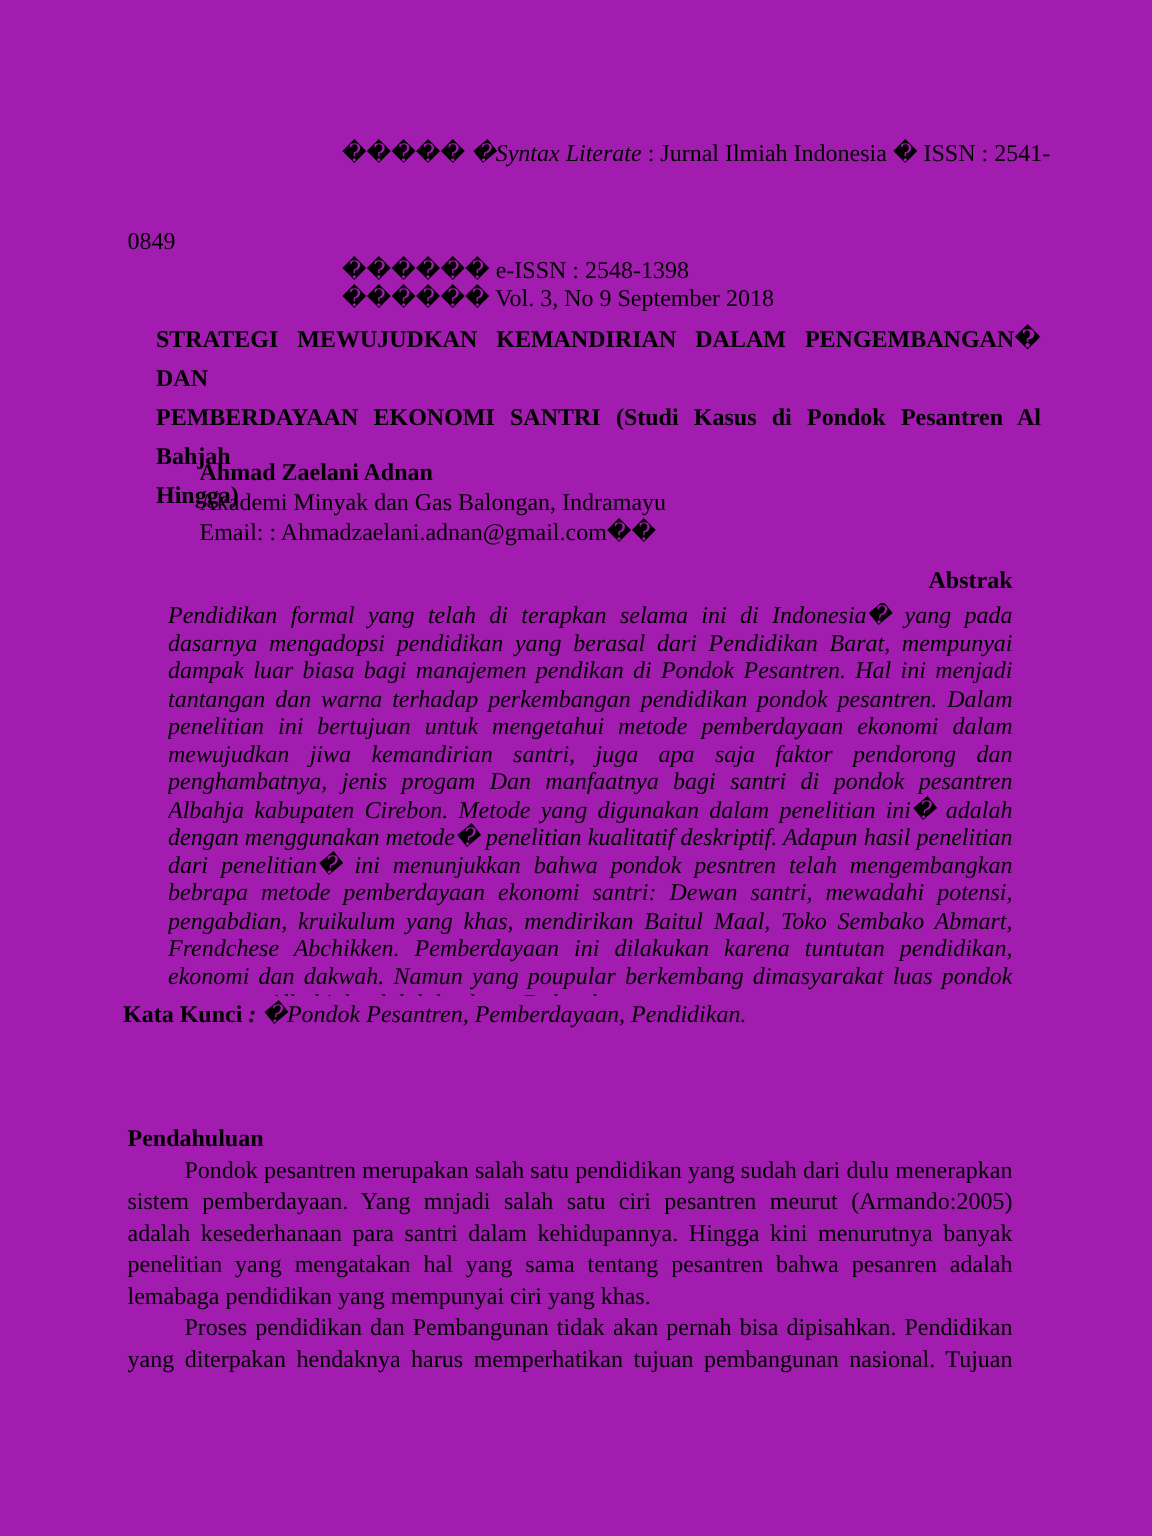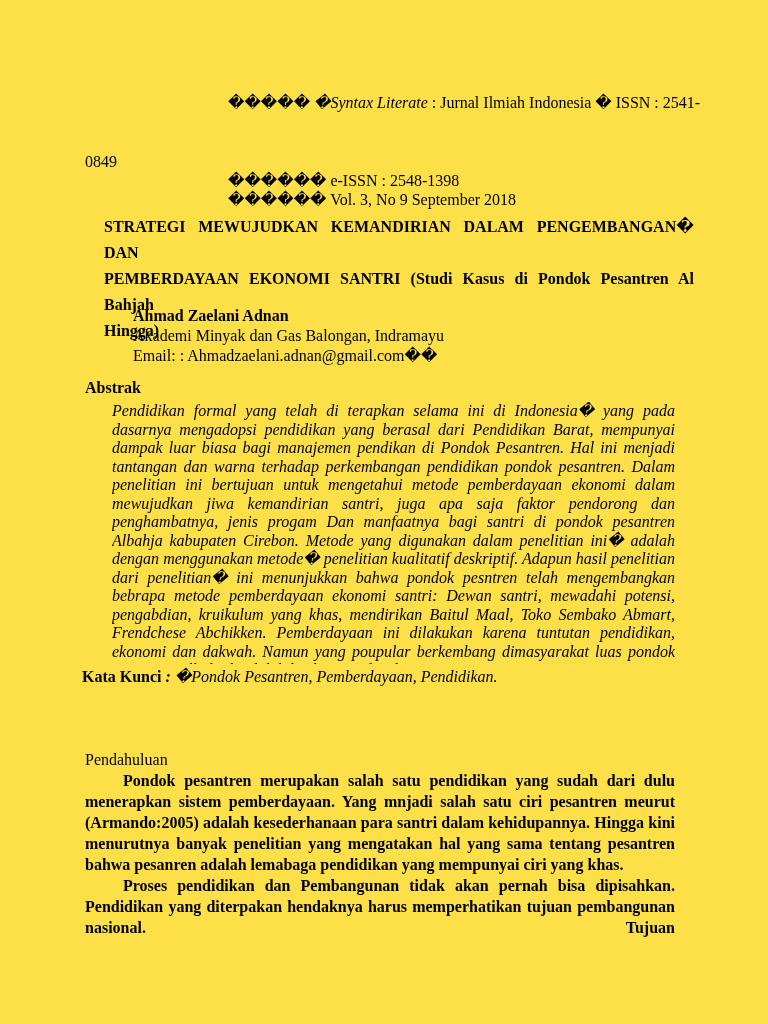--- a/index.html
+++ b/index.html
@@ -1,20 +1,20 @@
 <!DOCTYPE html>
 <html><head>
 <meta charset="utf-8">
 <style>
   html, body { margin: 0; padding: 0; background: #ffffff; }
   .page {
     position: relative;
     width: 768px;
     height: 1024px;
-    background: #fde047;
+    background: #a21caf;
     overflow: hidden;
     font-family: "Liberation Serif", "DejaVu Serif", serif;
     font-size: 16px;
     color: #000000;
   }
 
   
   .journal-header {
     position: absolute;
     top: 93px;
@@ -48,21 +48,21 @@
   }
   .author-name { font-weight: bold; }
 
   
   .abstract-section {
     position: absolute;
     top: 377px;
     left: 85px;
     width: 590px;
   }
-  .abstract-heading { font-weight: bold; line-height: 21px; margin-bottom: 4px; }
+  .abstract-heading { font-weight: bold; line-height: 21px; margin-bottom: 4px; text-align: right; }
   .abstract-body {
     margin-left: 27px;
     font-style: italic;
     text-align: justify;
     line-height: 18.5px;
     max-height: 262px;
     overflow: hidden;
   }
 
   
@@ -77,27 +77,26 @@
   .kw-sep { font-weight: bold; font-style: italic; }
   .kw-value { font-style: italic; }
 
   
   .intro-section {
     position: absolute;
     top: 749px;
     left: 85px;
     width: 590px;
   }
-  .intro-heading { font-weight: normal; line-height: 21px; }
+  .intro-heading { font-weight: bold; line-height: 21px; }
   .body-para {
     margin: 0;
     text-align: justify;
     line-height: 21px;
     text-indent: 38px;
-    font-weight: bold;
   }
   .body-para.justify-last { text-align-last: justify; }
 </style>
 </head>
 <body>
 
 <div class="page">
 
   <div class="journal-header">
     <div class="h-line"><span>����� </span><span class="italic">�Syntax Literate</span><span> : Jurnal Ilmiah Indonesia � ISSN : 2541-</span></div>

